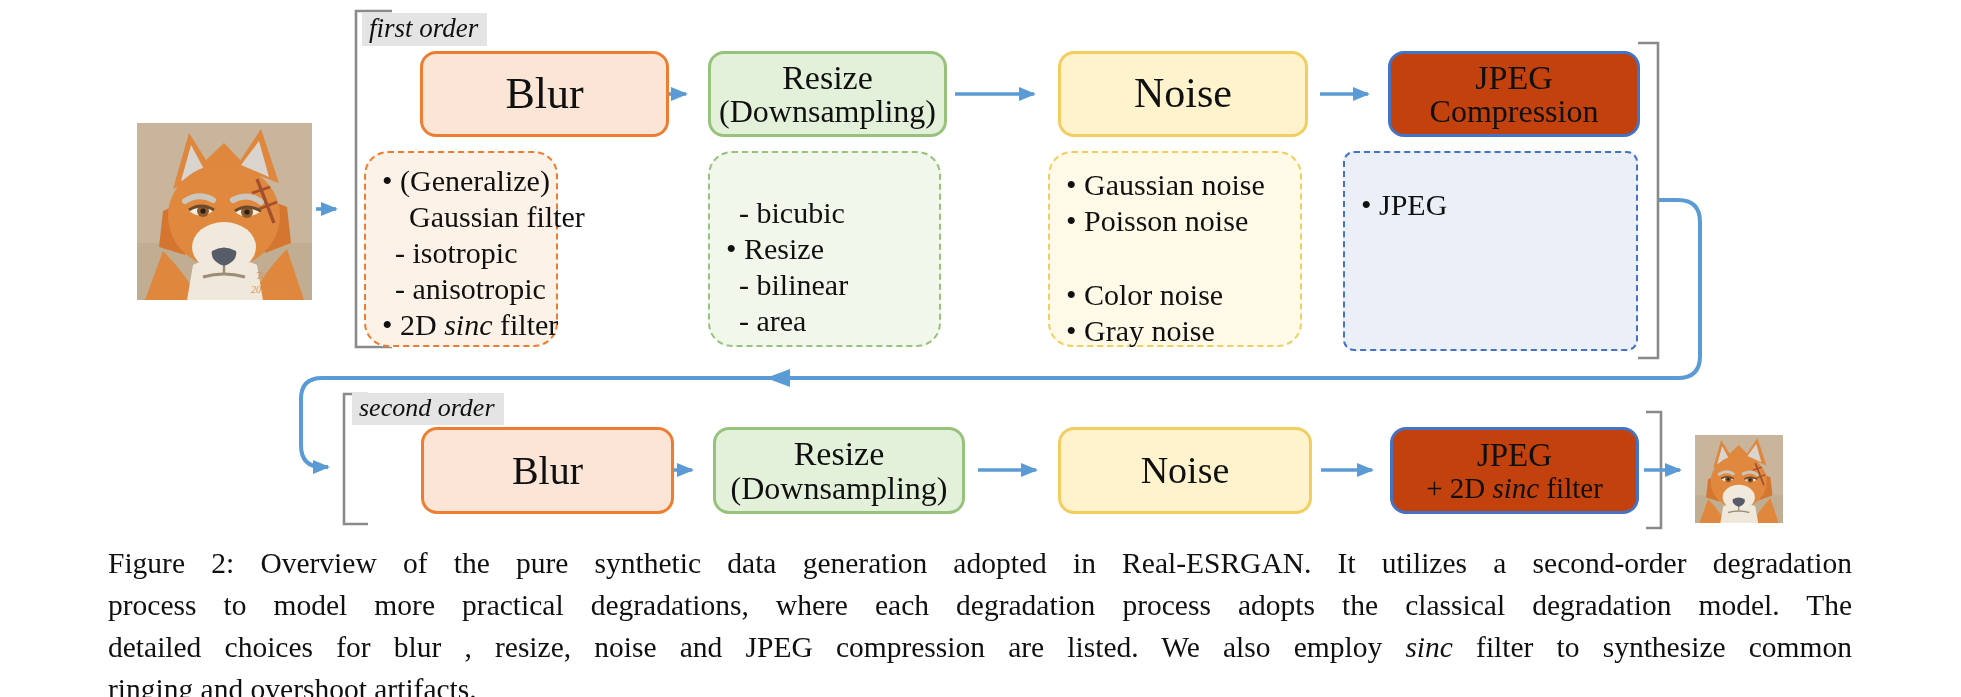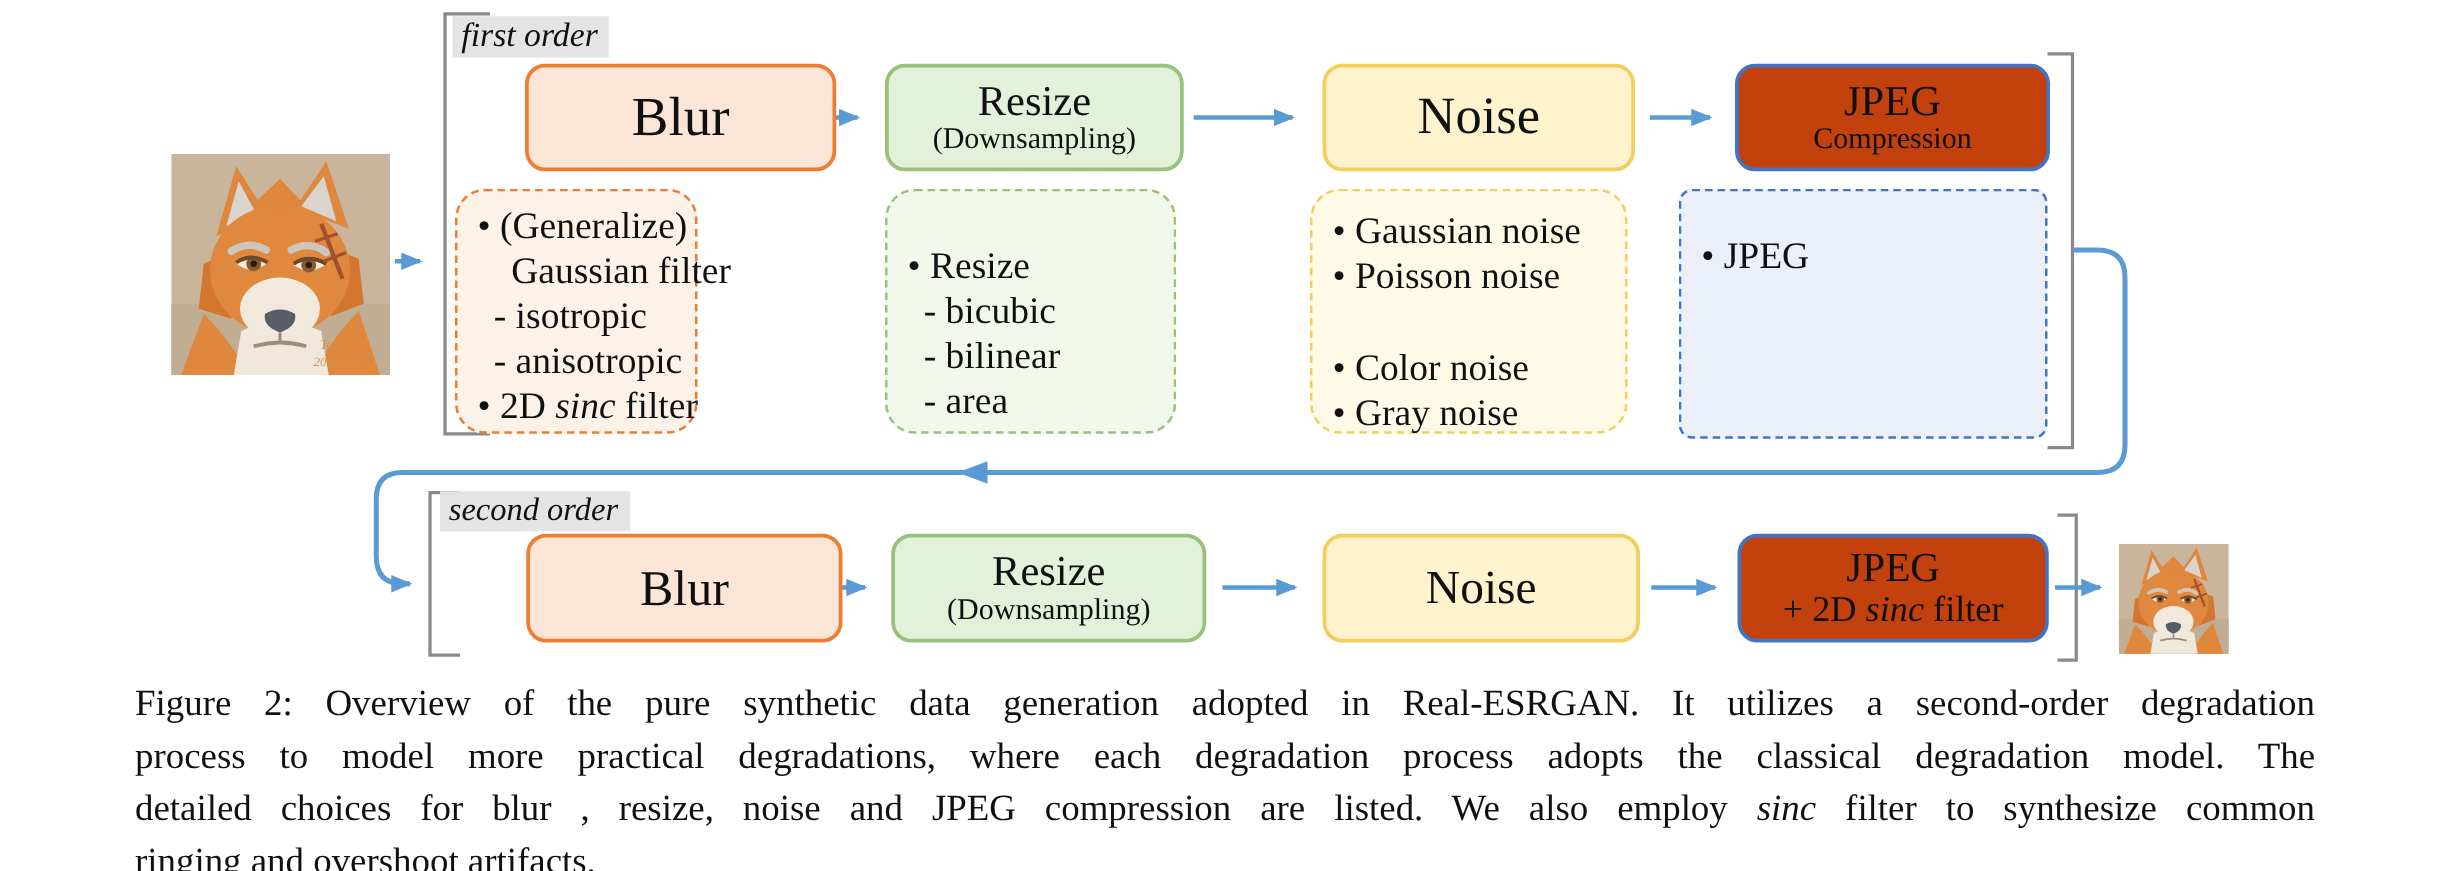--- a/index.html
+++ b/index.html
@@ -10,21 +10,21 @@
   
   .stage{position:absolute;display:flex;flex-direction:column;align-items:center;justify-content:center;
          border-radius:16px;text-align:center;line-height:1.04;}
   .stage.orange{background:#FBE5D6;border:3px solid #ED7D31;margin-left:46px;}
   .stage.green {background:#E3F0DA;border:3px solid #97C27C;}
   .stage.yellow{background:#FEF3CD;border:3px solid #F2CE5E;}
   .stage.blue  {background:#c2410c;border:3px solid #4472C4;}
   .t-xl{font-size:44px;}
   .t-l {font-size:40px;}
   .t-m {font-size:34px;}
-  .t-s {font-size:24px;}
+  .t-s {font-size:32px;}
 
   
   .detail{position:absolute;border-radius:24px;font-size:30px;line-height:1.2;
           padding:10px 6px 6px 16px;box-sizing:border-box;}
   .detail.orange{background:#FDF2E8;border:2px dashed #ED7D31;}
   .detail.green {background:#F1F8EB;border:2px dashed #97C27C;}
   .detail.yellow{background:#FFFAE8;border:2px dashed #F2CE5E;}
   .detail.blue  {background:#EAEFF8;border:2px dashed #4472C4;}
   .dl{white-space:nowrap;}
   .dl.cont{padding-left:27px;}
@@ -162,22 +162,22 @@
 
   <div class="detail orange" style="left:364px;top:151px;width:194px;height:196px">
     <div class="dl">• (Generalize)</div>
     <div class="dl cont">Gaussian filter</div>
     <div class="dl dash">- isotropic</div>
     <div class="dl dash">- anisotropic</div>
     <div class="dl"><span>• 2D </span><span class="it">sinc</span><span> filter</span></div>
   </div>
 
   <div class="detail green" style="left:708px;top:151px;width:233px;height:196px">
+    <div class="dl dash">- bicubic</div>
     <div class="dl">• Resize</div>
-    <div class="dl dash">- bicubic</div>
     <div class="dl dash">- bilinear</div>
     <div class="dl dash">- area</div>
   </div>
 
   <div class="detail yellow" style="left:1048px;top:151px;width:254px;height:196px">
     <div class="dl">• Gaussian noise</div>
     <div class="dl">• Poisson noise</div>
     <div class="dl gap">• Color noise</div>
     <div class="dl">• Gray noise</div>
   </div>

